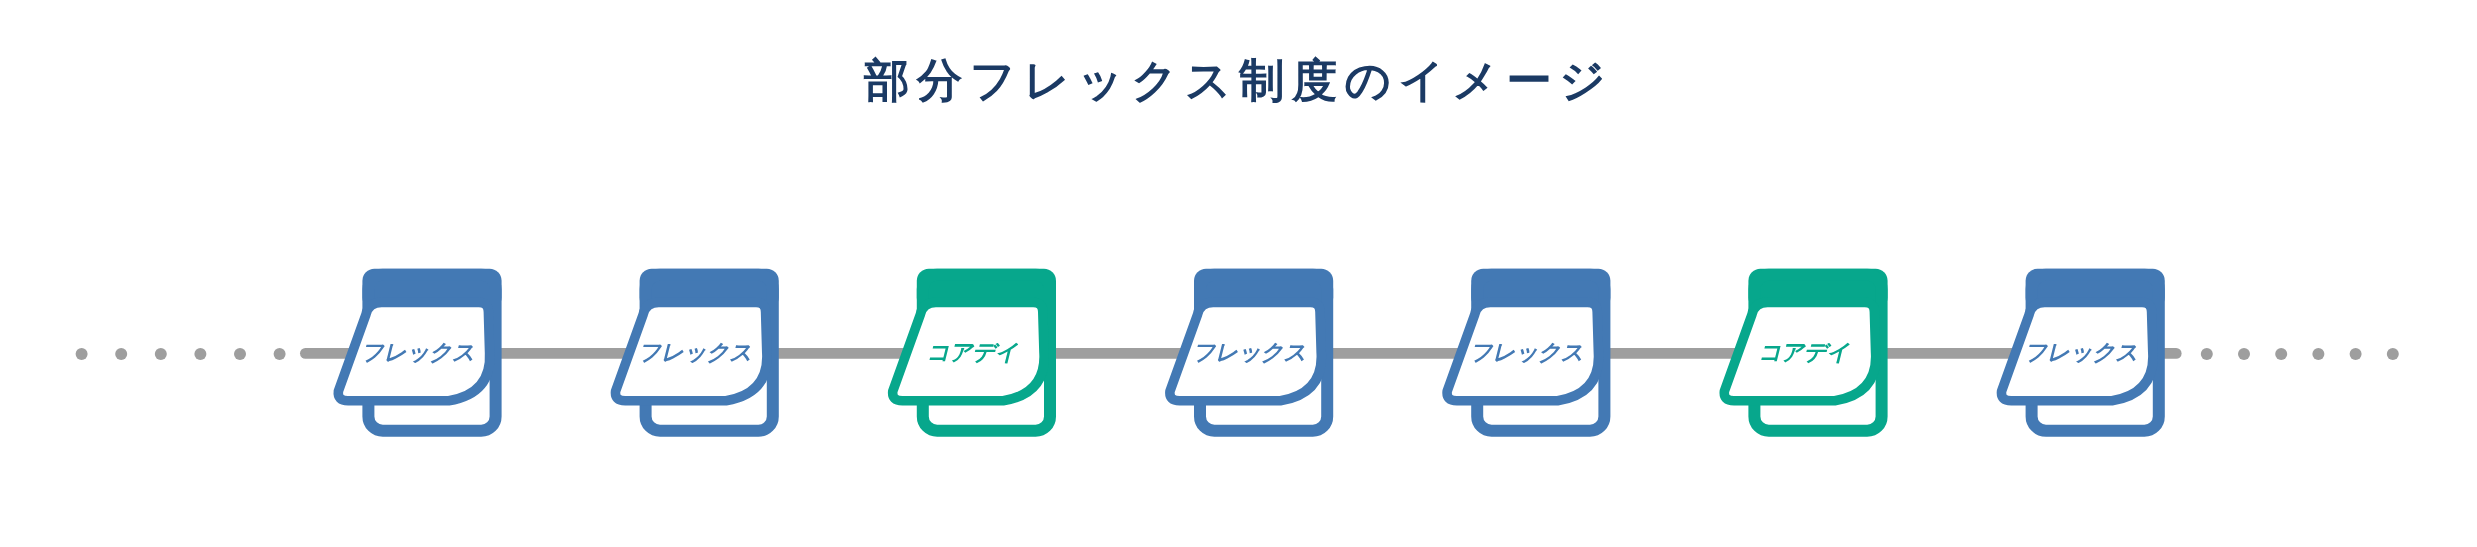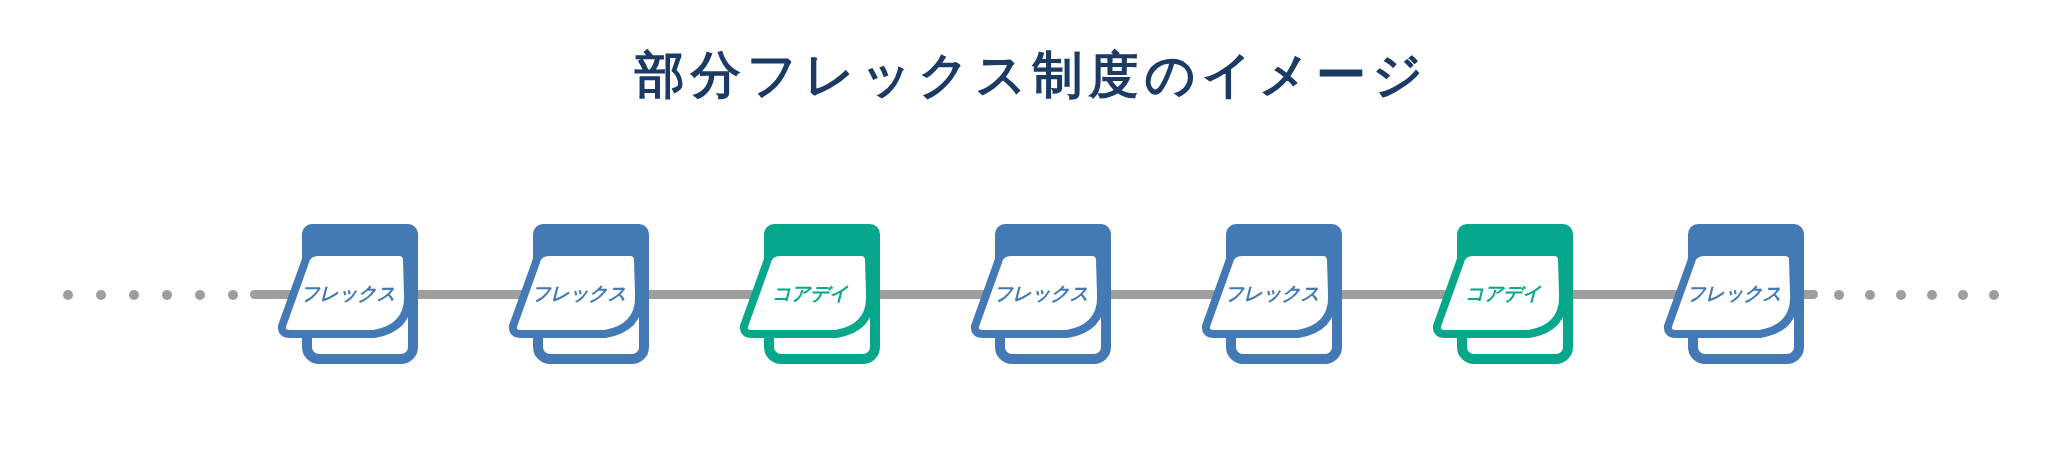--- a/index.html
+++ b/index.html
@@ -15,21 +15,21 @@
     background: #ffffff;
     overflow: hidden;
   }
   
   .title {
     position: absolute;
     top: 42px;
     left: 0;
     width: 100%;
     text-align: center;
-    font-size: 50px;
+    font-size: 38px;
     font-weight: bold;
     letter-spacing: 6px;
     color: var(--c-navy, #1B3A64);
     white-space: nowrap;
   }
   
   #timeline {
     position: absolute;
     left: 0; top: 12px;
     width: 100%; height: 100%;

